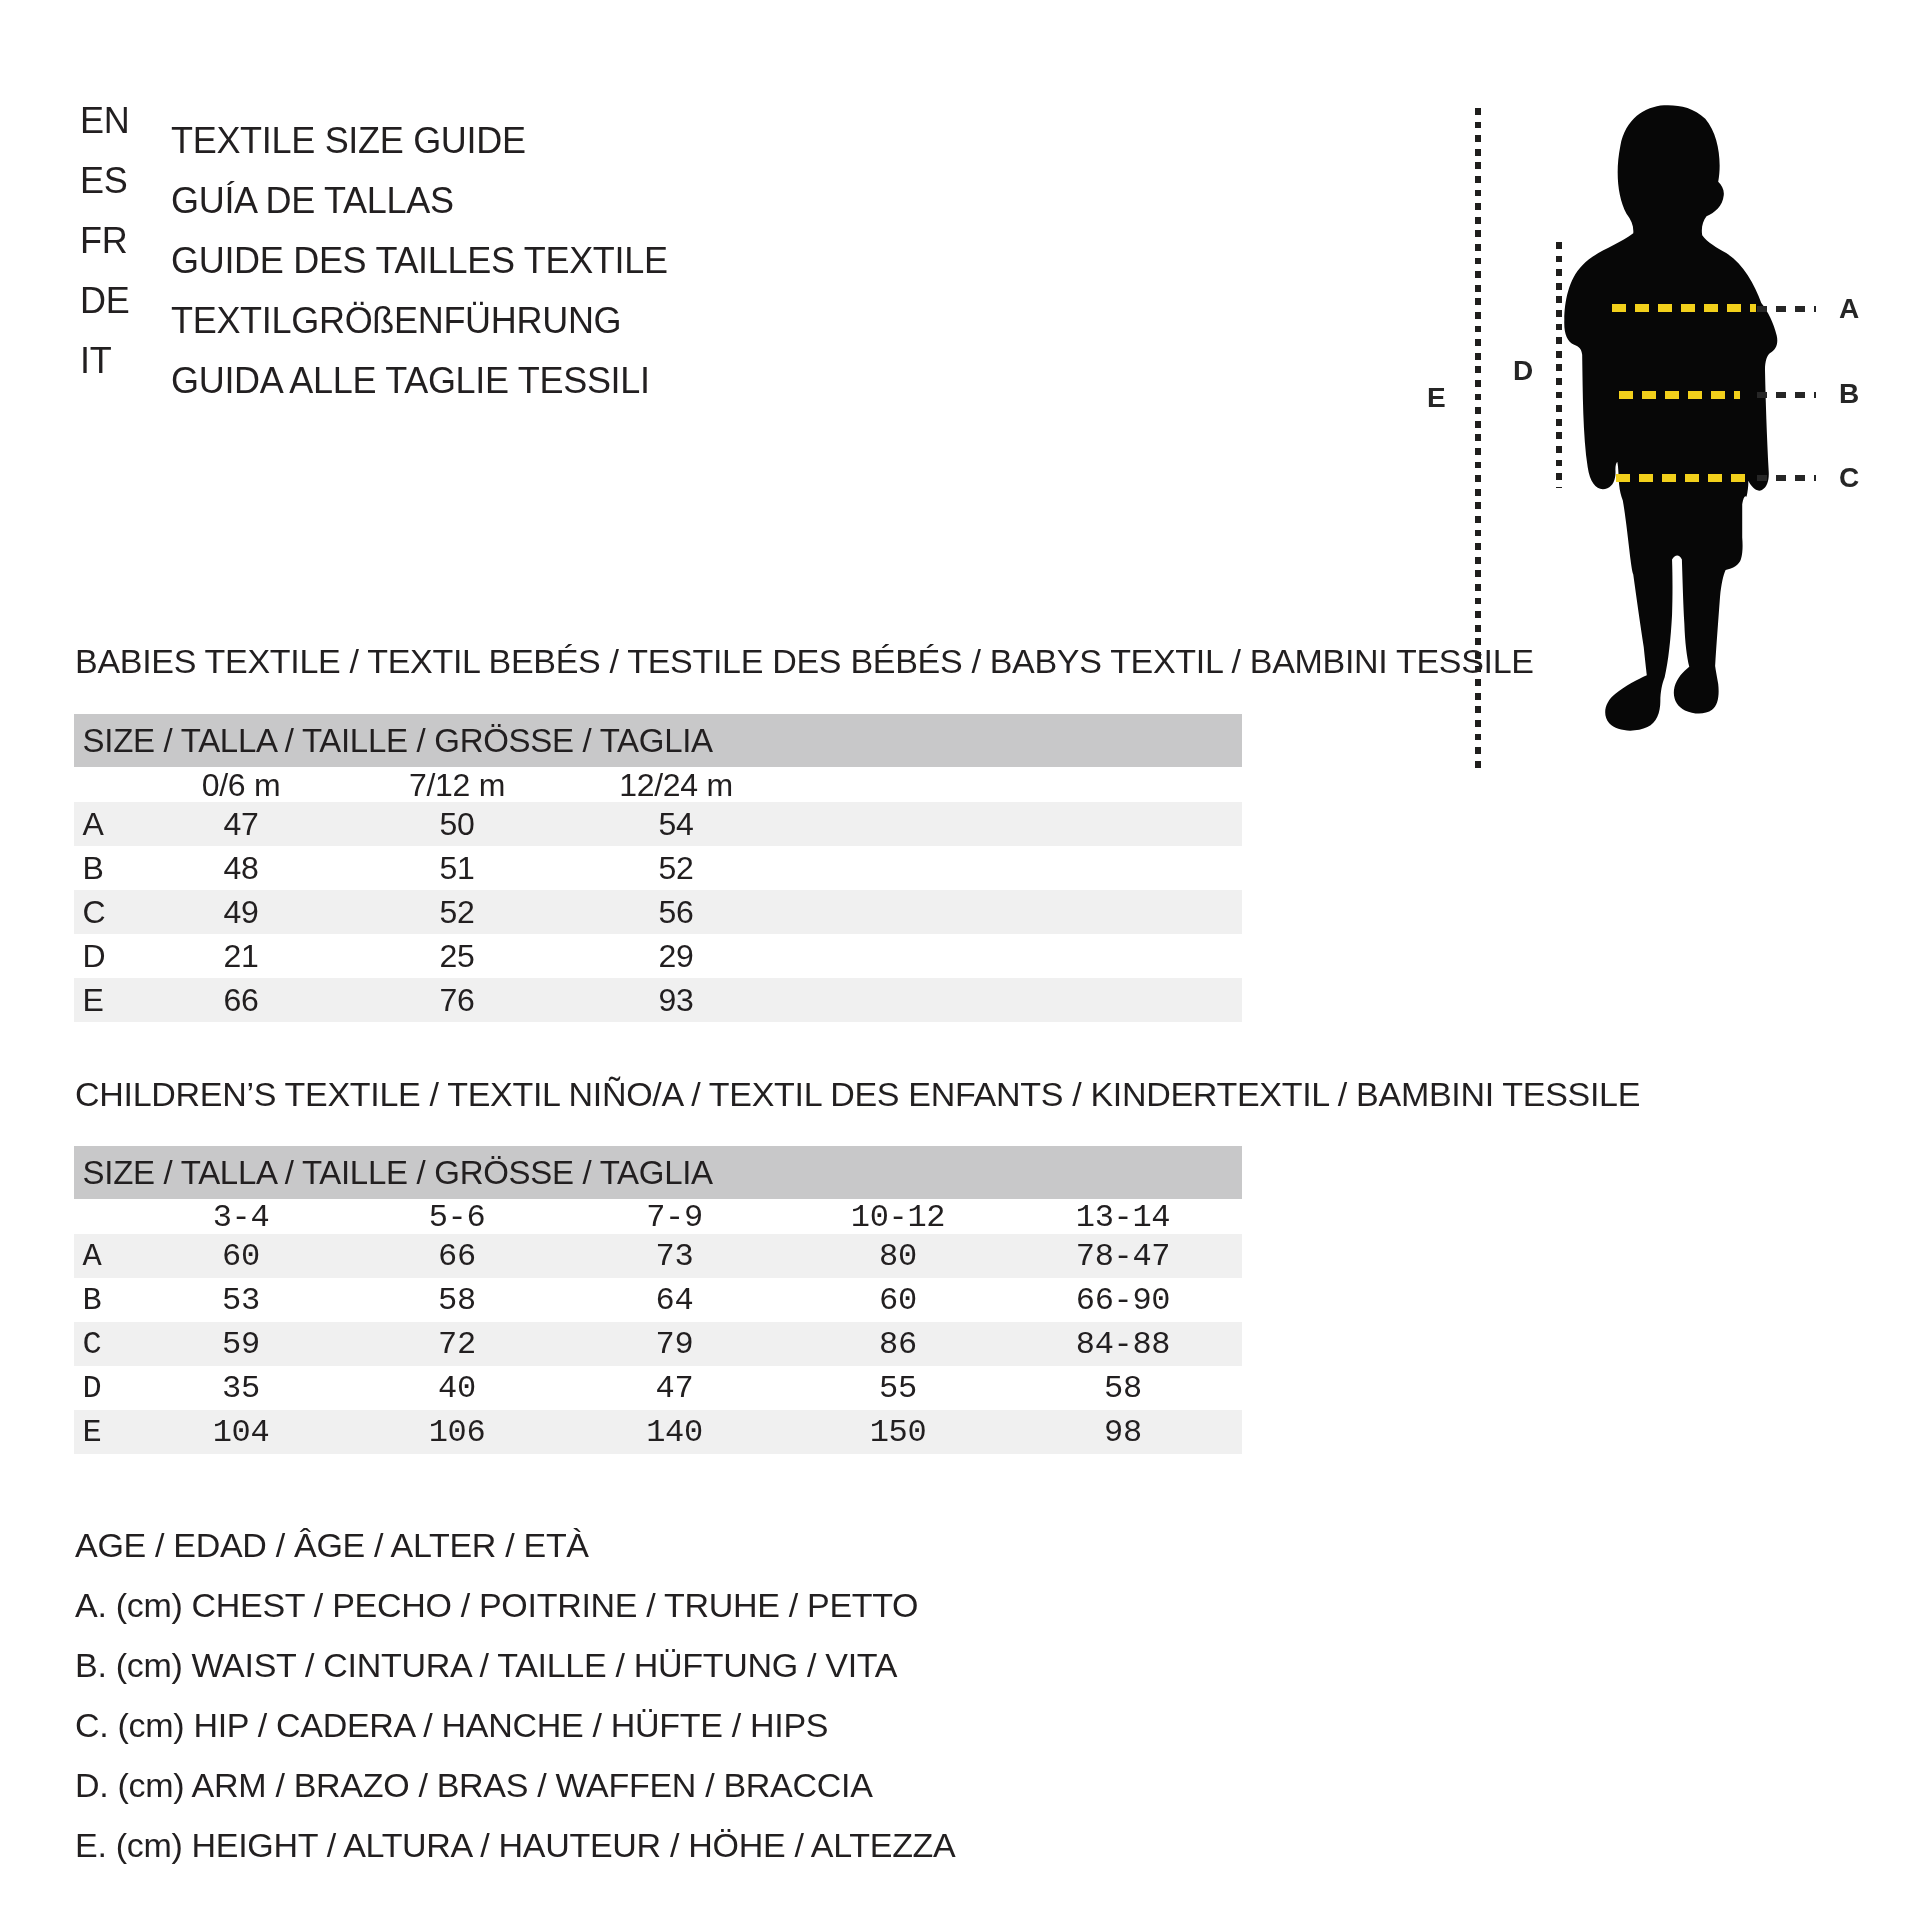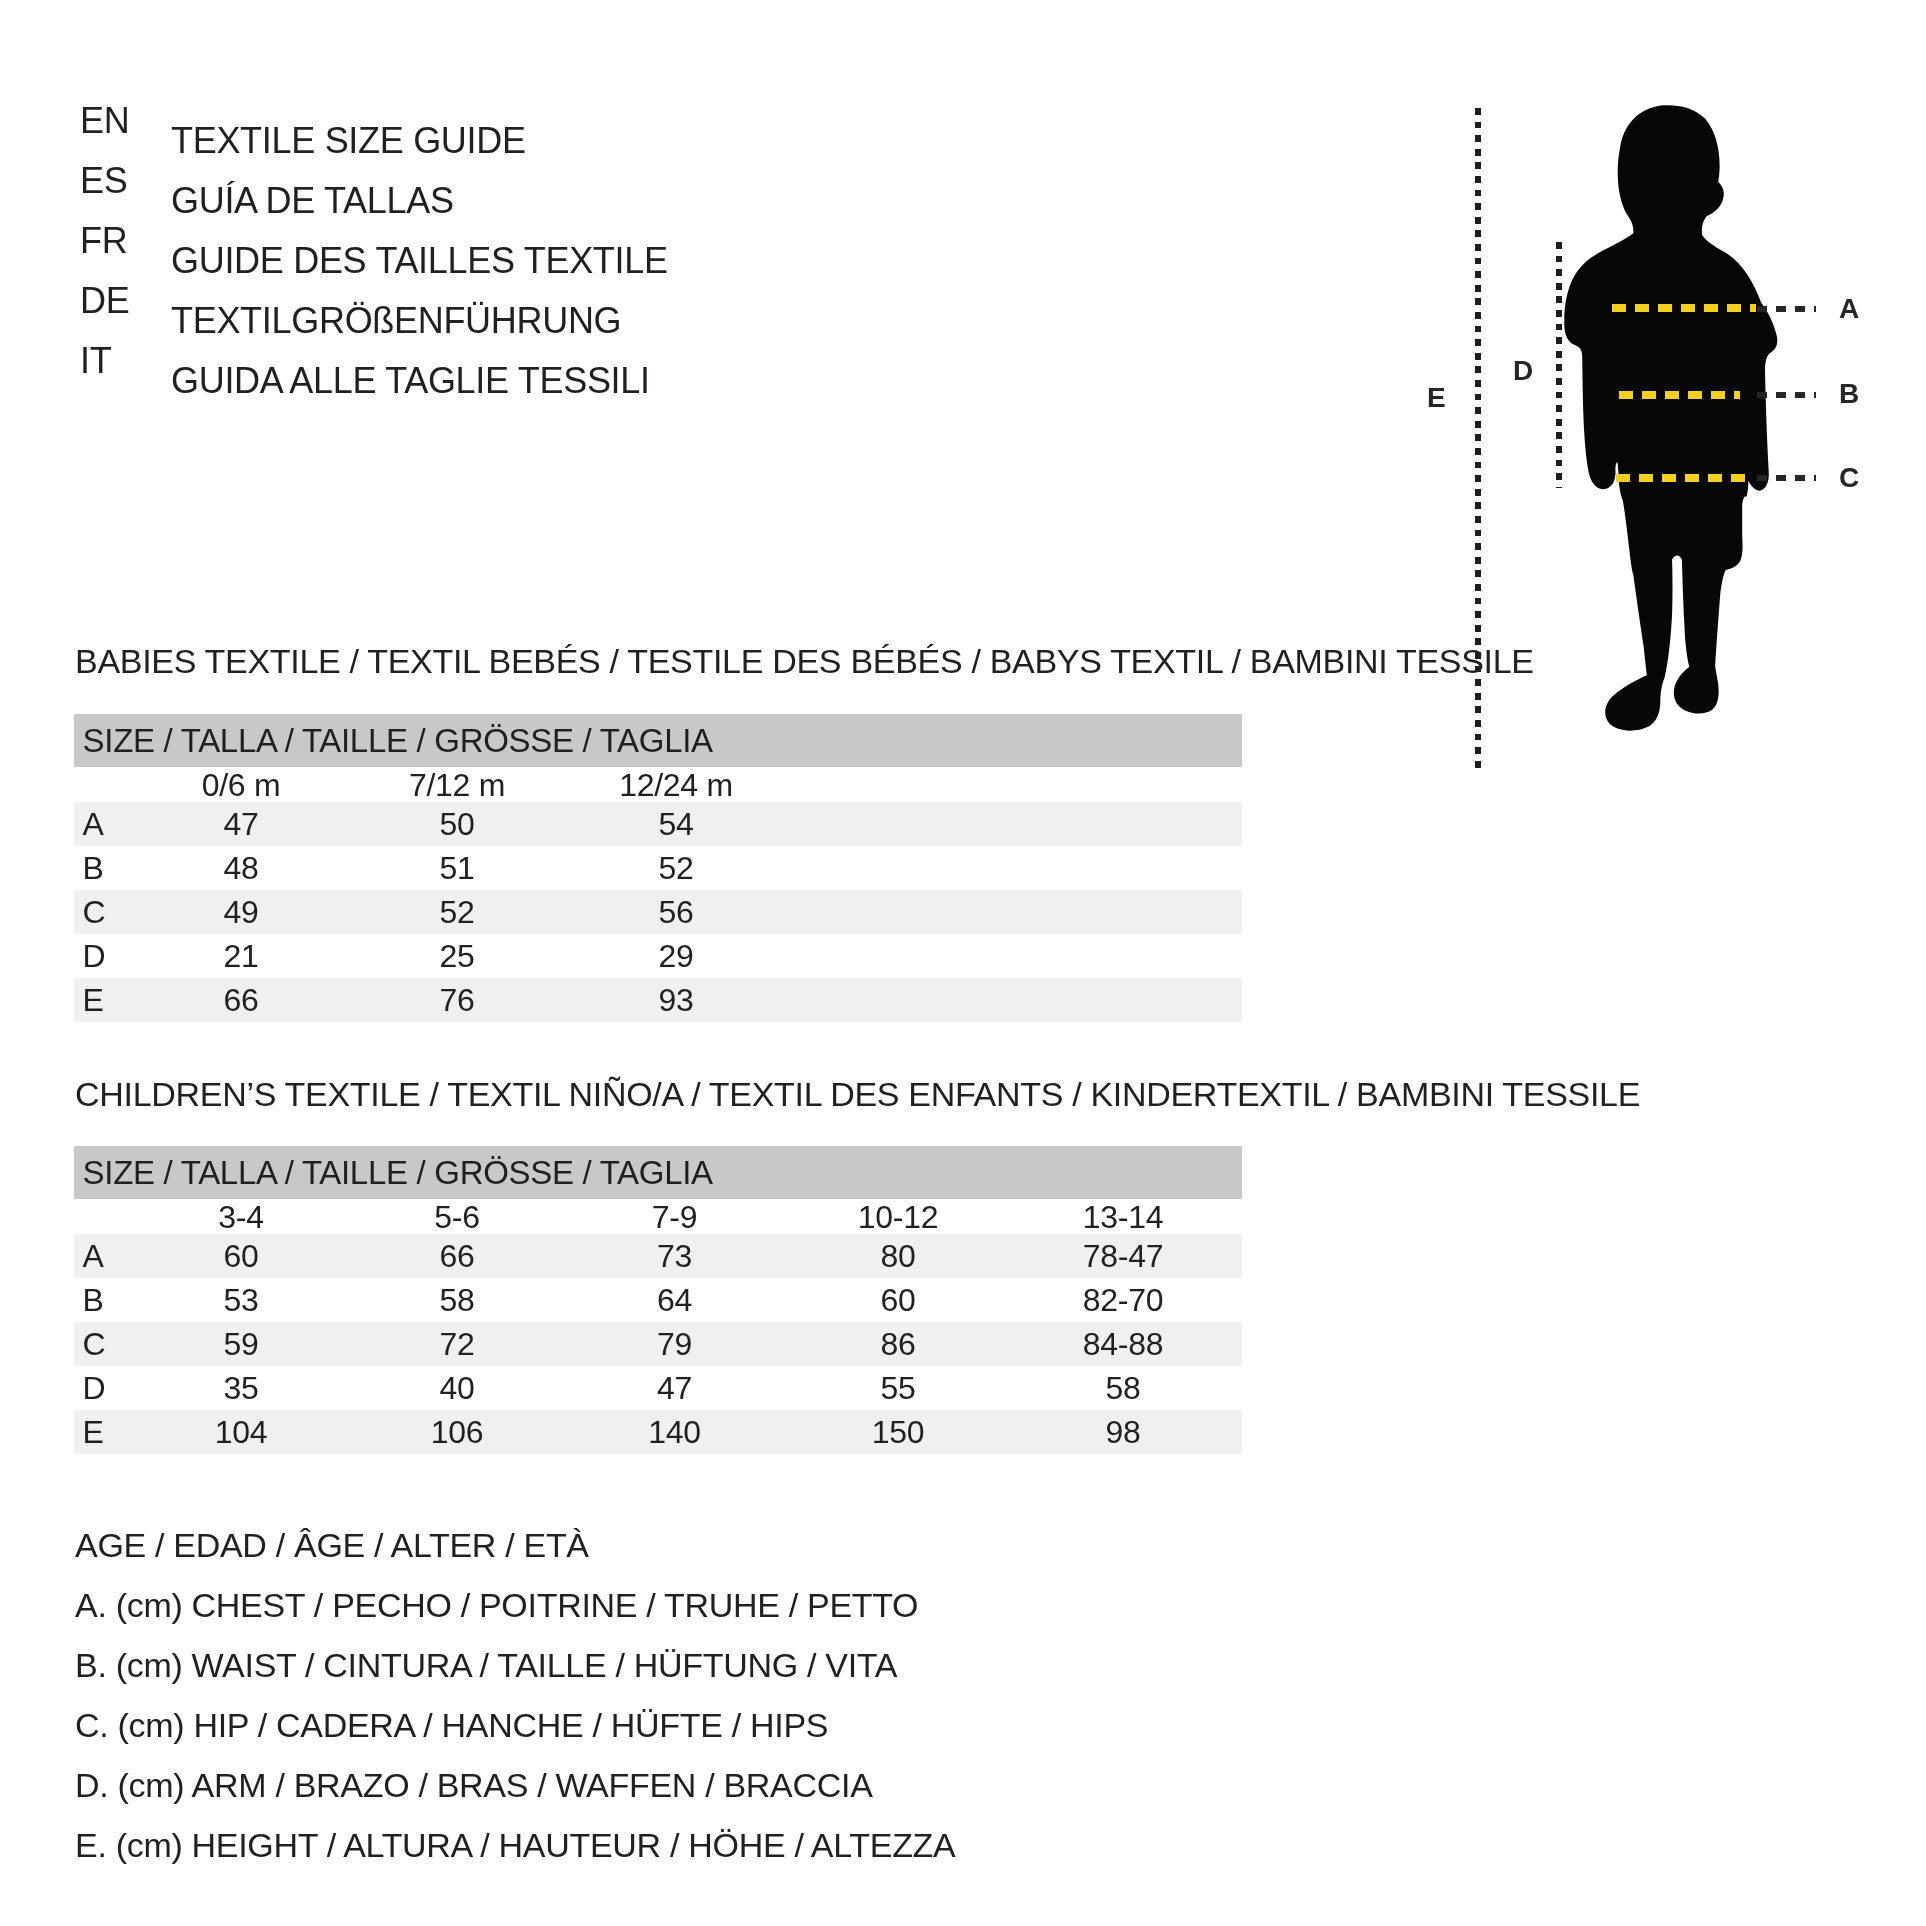--- a/index.html
+++ b/index.html
@@ -28,21 +28,21 @@
   .size-table { position:absolute; left:74px; width:1168px; }
   #babies-table   { top:714px; }
   #children-table { top:1146px; }
 
   .table-bar {
     height:53px; background:#c8c8c9; display:flex; align-items:center;
     padding-left:8.6px; font-size:33px; box-sizing:border-box;
   }
   .grid-row { display:grid; align-items:center; font-size:32px; }
   .grid-row.babies   { grid-template-columns:59px 216px 216px 222px 1fr; }
-  .grid-row.children { grid-template-columns:59px 216px 216px 219px 228px 222px 1fr; }
+  .grid-row.children { grid-template-columns:59px 216px 216px 219px 228px 222px 1fr;font-family:Liberation Mono, monospace; }
   .col-head-row { height:35px; background:#ffffff; }
   .data-row { height:44px; }
   .data-row.stripe { background:#f0f0f0; }
   .cell-letter { padding-left:8.6px; }
   .cell-val { text-align:center; }
 
   
   .legend { position:absolute; left:75px; top:1515px; font-size:34px; line-height:60px; }
   .legend div { white-space:nowrap; }
 
@@ -261,21 +261,21 @@
       <span class="cell-val">80</span>
       <span class="cell-val">78-47</span>
       <span></span>
     </div>
     <div class="grid-row children data-row">
       <span class="cell-letter">B</span>
       <span class="cell-val">53</span>
       <span class="cell-val">58</span>
       <span class="cell-val">64</span>
       <span class="cell-val">60</span>
-      <span class="cell-val">82-70</span>
+      <span class="cell-val">66-90</span>
       <span></span>
     </div>
     <div class="grid-row children data-row stripe">
       <span class="cell-letter">C</span>
       <span class="cell-val">59</span>
       <span class="cell-val">72</span>
       <span class="cell-val">79</span>
       <span class="cell-val">86</span>
       <span class="cell-val">84-88</span>
       <span></span>

